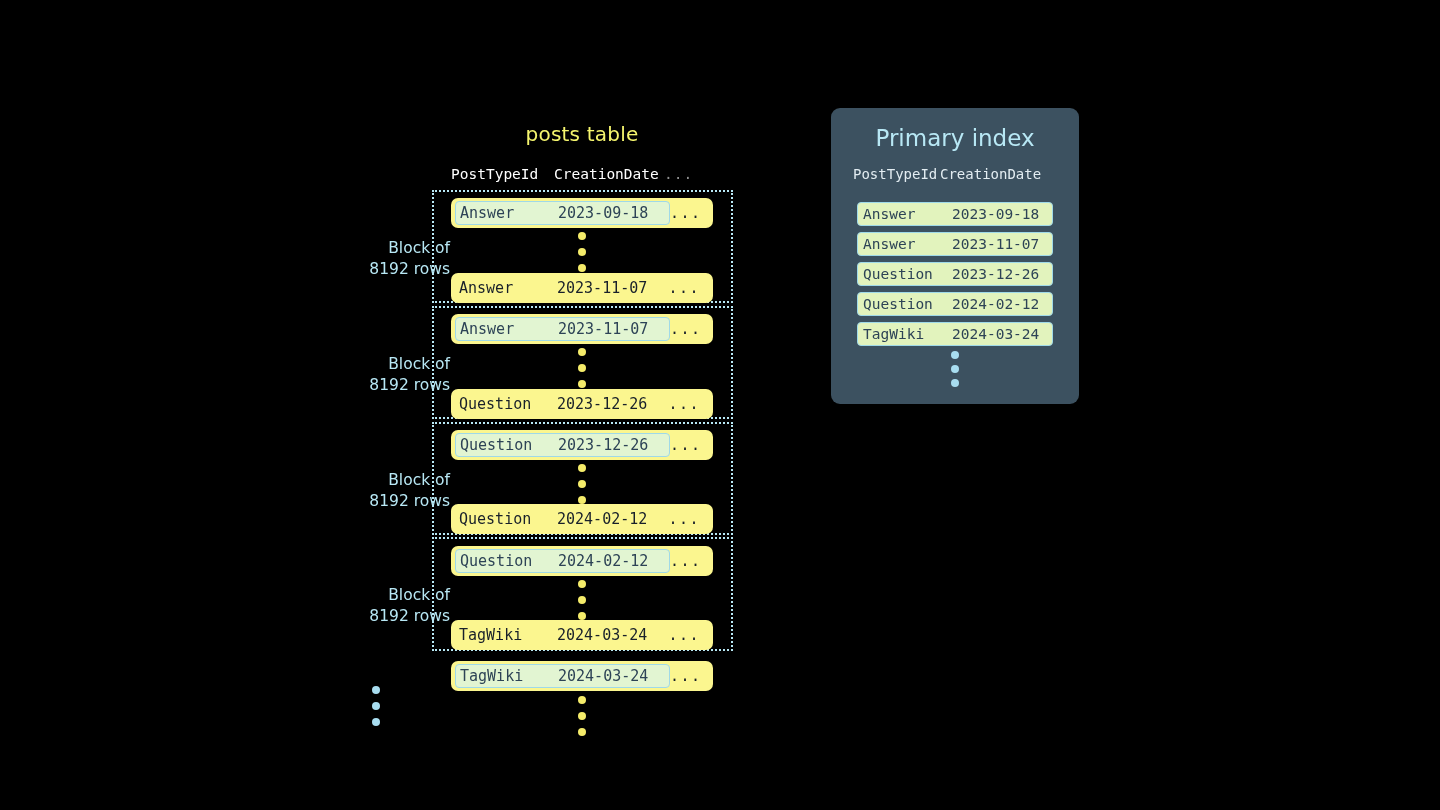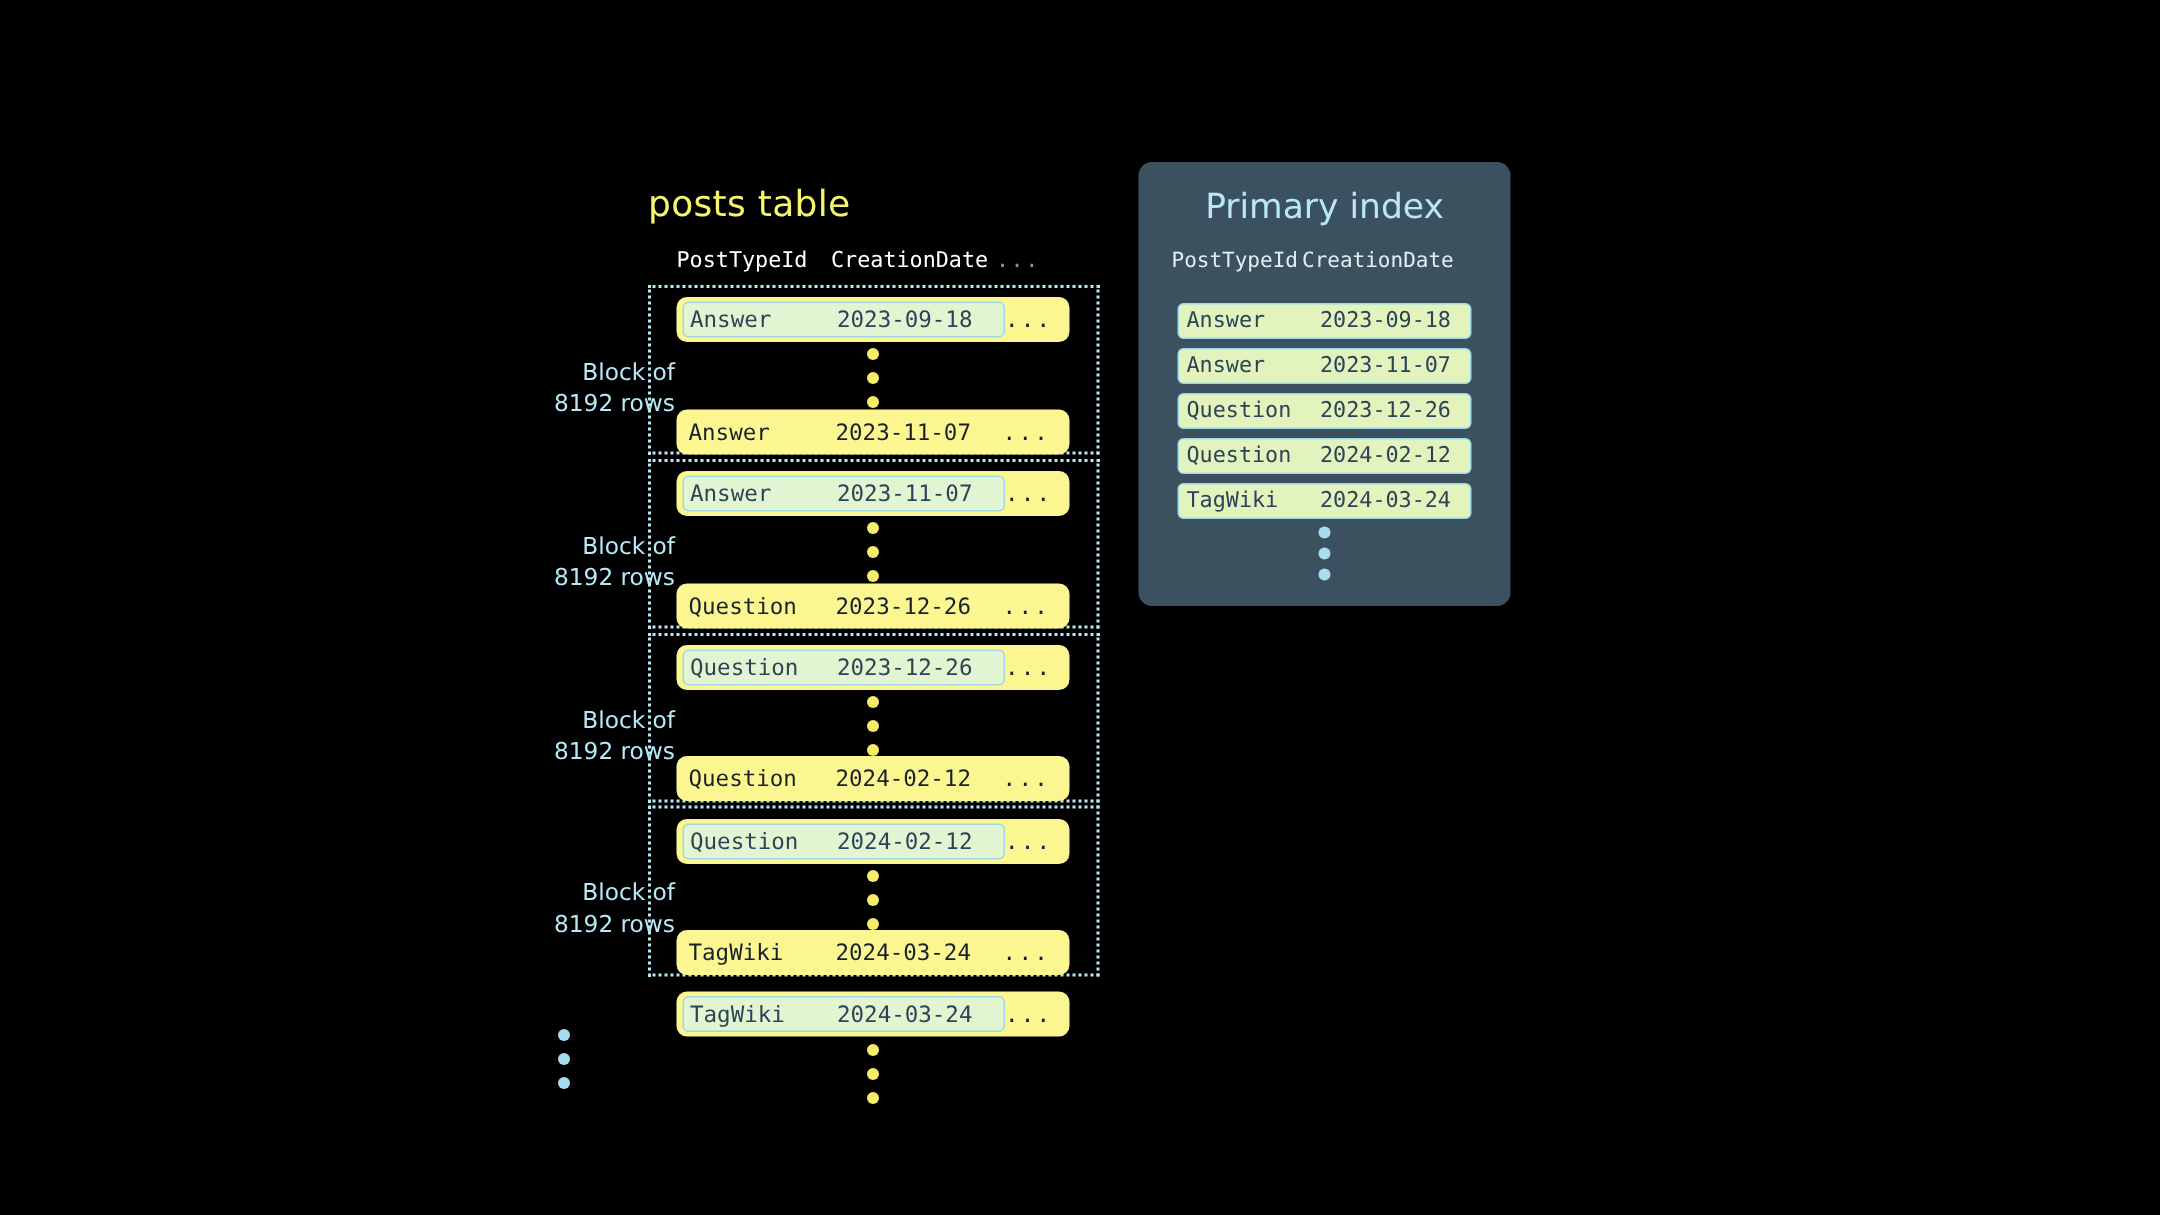--- a/index.html
+++ b/index.html
@@ -20,22 +20,23 @@
     position: absolute;
     left: 0; top: 0;
     width: 100%; height: 100%;
   }
 
   #posts-table-title {
     position: absolute;
     left: 432px;
     top: 122px;
     width: 300px;
+    text-align: center;
     font-family: "DejaVu Sans", sans-serif;
-    font-size: 24px;
+    font-size: 20px;
     color: #f5f56e;
     letter-spacing: 0.2px;
   }
 
   #posts-col-headers {
     position: absolute;
     left: 451px;
     top: 166px;
     width: 262px;
     font-family: "DejaVu Sans Mono", monospace;
@@ -118,21 +119,21 @@
     display: block;
     width: 8px; height: 8px;
     border-radius: 50%;
     background: #f5ec6a;
   }
   .vdots.blue i { background: #a8ddf0; }
 
   
   #primary-index-panel {
     position: absolute;
-    left: 759px;
+    left: 831px;
     top: 108px;
     width: 248px;
     height: 296px;
     background: #3c5160;
     border-radius: 9px;
   }
   #primary-index-title {
     position: absolute;
     left: 0; top: 17px;
     width: 100%;

